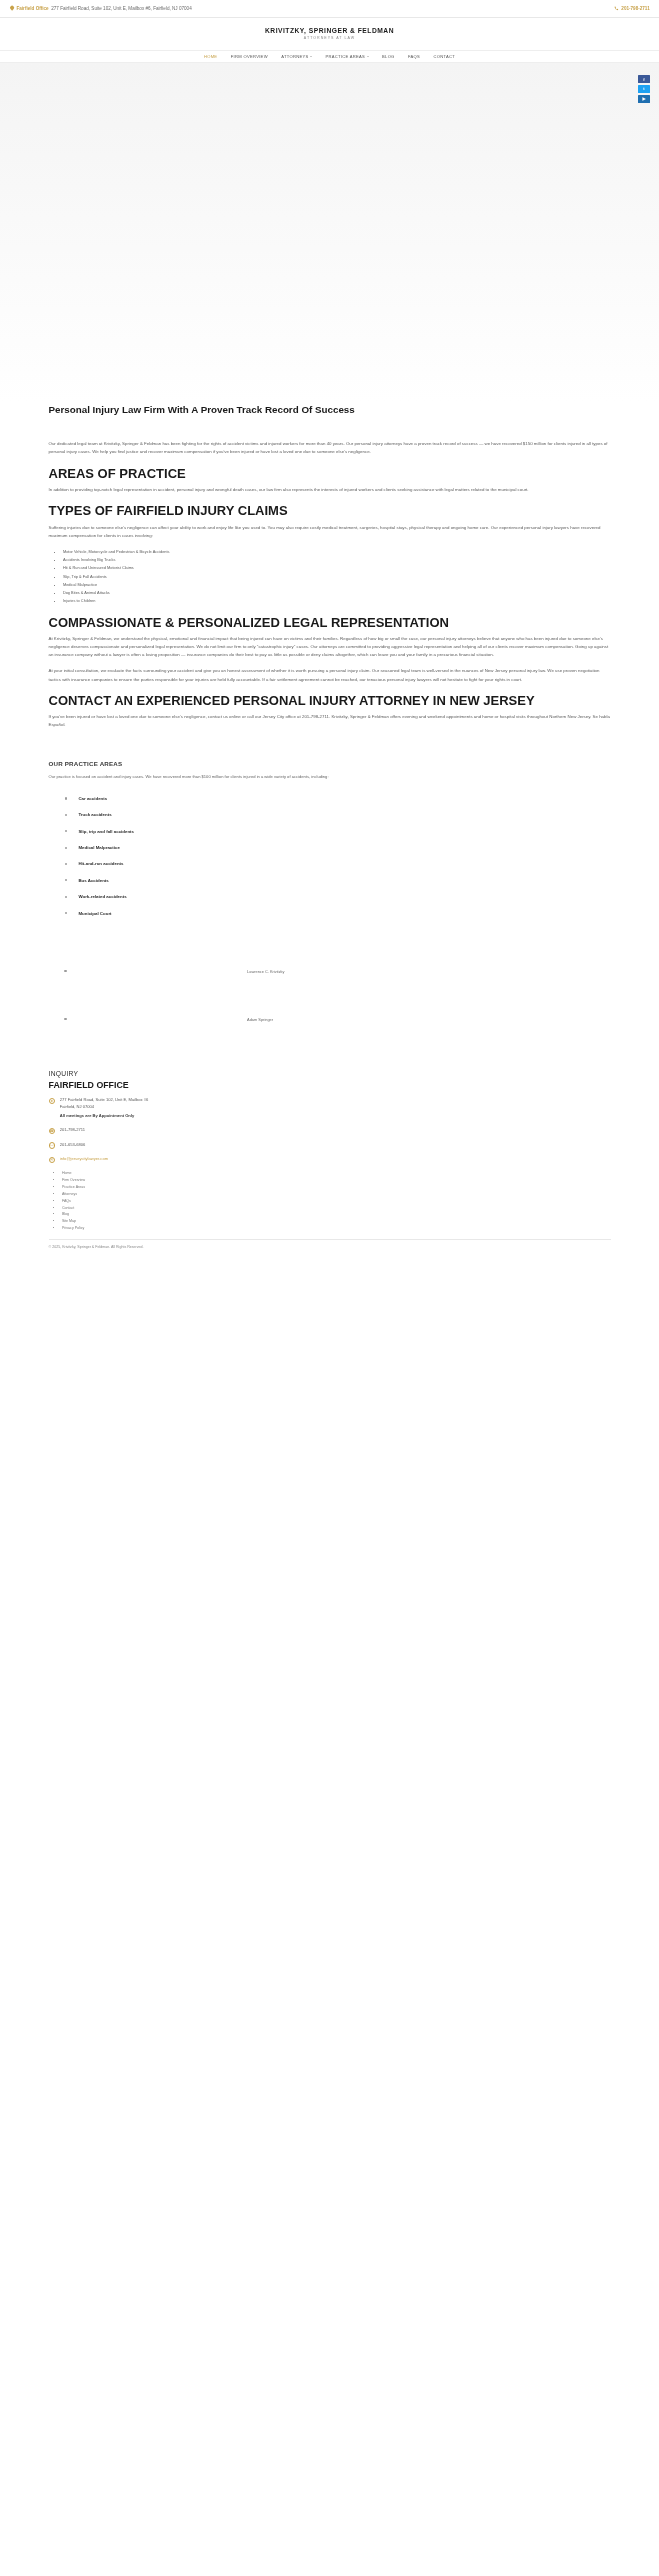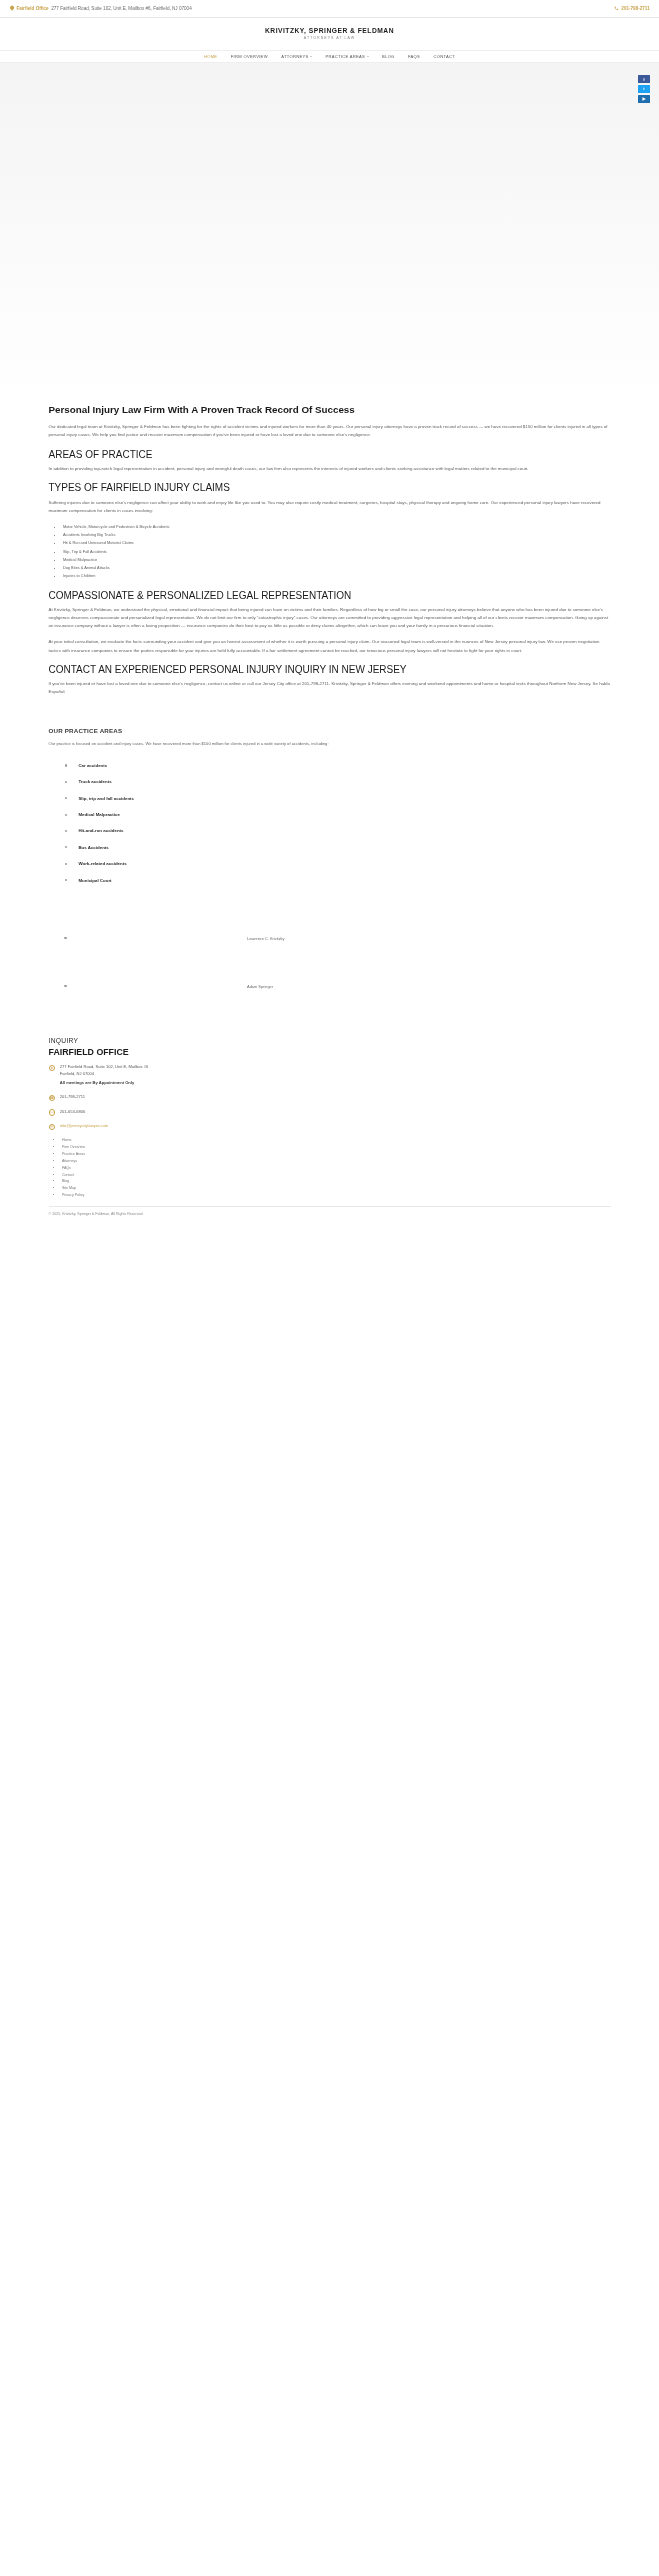--- a/index.html
+++ b/index.html
@@ -86,36 +86,36 @@
     border-radius: 0.5px;
   }
   .social-btn.tw { background: #1da1f2; }
   .social-btn.yt { background: #1f6fb0; }
 
   
   .wrap { width: 562px; margin: 0 auto; }
   h1.page-title {
     font-size: 9.8px;
     color: #1a1a1a;
-    margin: 0 0 7px 0;
+    margin: 0 0 24px 0;
     line-height: 1.35;
     font-weight: bold;
   }
   .body-copy {
     font-size: 4.4px;
     line-height: 1.85;
     color: #5c5c5c;
     margin: 0 0 8.2px 0;
     text-align: left;
   }
   h2.sec {
-    font-size: 10px;
+    font-size: 13px;
     color: #1a1a1a;
     margin: 9.3px 0 5.2px 0;
-    font-weight: normal;
+    font-weight: bold;
   }
   ul.bullets {
     margin: 0 0 8.2px 0;
     padding-left: 14.4px;
     font-size: 3.9px;
     line-height: 2.1;
     color: #5c5c5c;
   }
   ul.bullets li { list-style: disc; }
 
@@ -270,21 +270,21 @@
     <li>Slip, Trip &amp; Fall Accidents</li>
     <li>Medical Malpractice</li>
     <li>Dog Bites &amp; Animal Attacks</li>
     <li>Injuries to Children</li>
   </ul>
 
   <h2 class="sec">COMPASSIONATE &amp; PERSONALIZED LEGAL REPRESENTATION</h2>
   <p class="body-copy">At Krivitzky, Springer &amp; Feldman, we understand the physical, emotional and financial impact that being injured can have on victims and their families. Regardless of how big or small the case, our personal injury attorneys believe that anyone who has been injured due to someone else's negligence deserves compassionate and personalized legal representation. We do not limit our firm to only "catastrophic injury" cases. Our attorneys are committed to providing aggressive legal representation and helping all of our clients recover maximum compensation. Going up against an insurance company without a lawyer is often a losing proposition — insurance companies do their best to pay as little as possible or deny claims altogether, which can leave you and your family in a precarious financial situation.</p>
   <p class="body-copy">At your initial consultation, we evaluate the facts surrounding your accident and give you an honest assessment of whether it is worth pursuing a personal injury claim. Our seasoned legal team is well-versed in the nuances of New Jersey personal injury law. We use proven negotiation tactics with insurance companies to ensure the parties responsible for your injuries are held fully accountable. If a fair settlement agreement cannot be reached, our tenacious personal injury lawyers will not hesitate to fight for your rights in court.</p>
 
-  <h2 class="sec">CONTACT AN EXPERIENCED PERSONAL INJURY INQUIRY IN NEW JERSEY</h2>
+  <h2 class="sec">CONTACT AN EXPERIENCED PERSONAL INJURY ATTORNEY IN NEW JERSEY</h2>
   <p class="body-copy">If you've been injured or have lost a loved one due to someone else's negligence, contact us online or call our Jersey City office at 201-798-2711. Krivitzky, Springer &amp; Feldman offers evening and weekend appointments and home or hospital visits throughout Northern New Jersey. Se habla Español.</p>
 
   <div class="practice">
     <h2 class="practice-title">OUR PRACTICE AREAS</h2>
     <p class="practice-intro">Our practice is focused on accident and injury cases.  We have recovered more than $100 million for clients injured in a wide variety of accidents, including:</p>
     <ul class="practice-list">
       <li>Car accidents</li>
       <li>Truck accidents</li>
       <li>Slip, trip and fall accidents</li>
       <li>Medical Malpractice</li>

